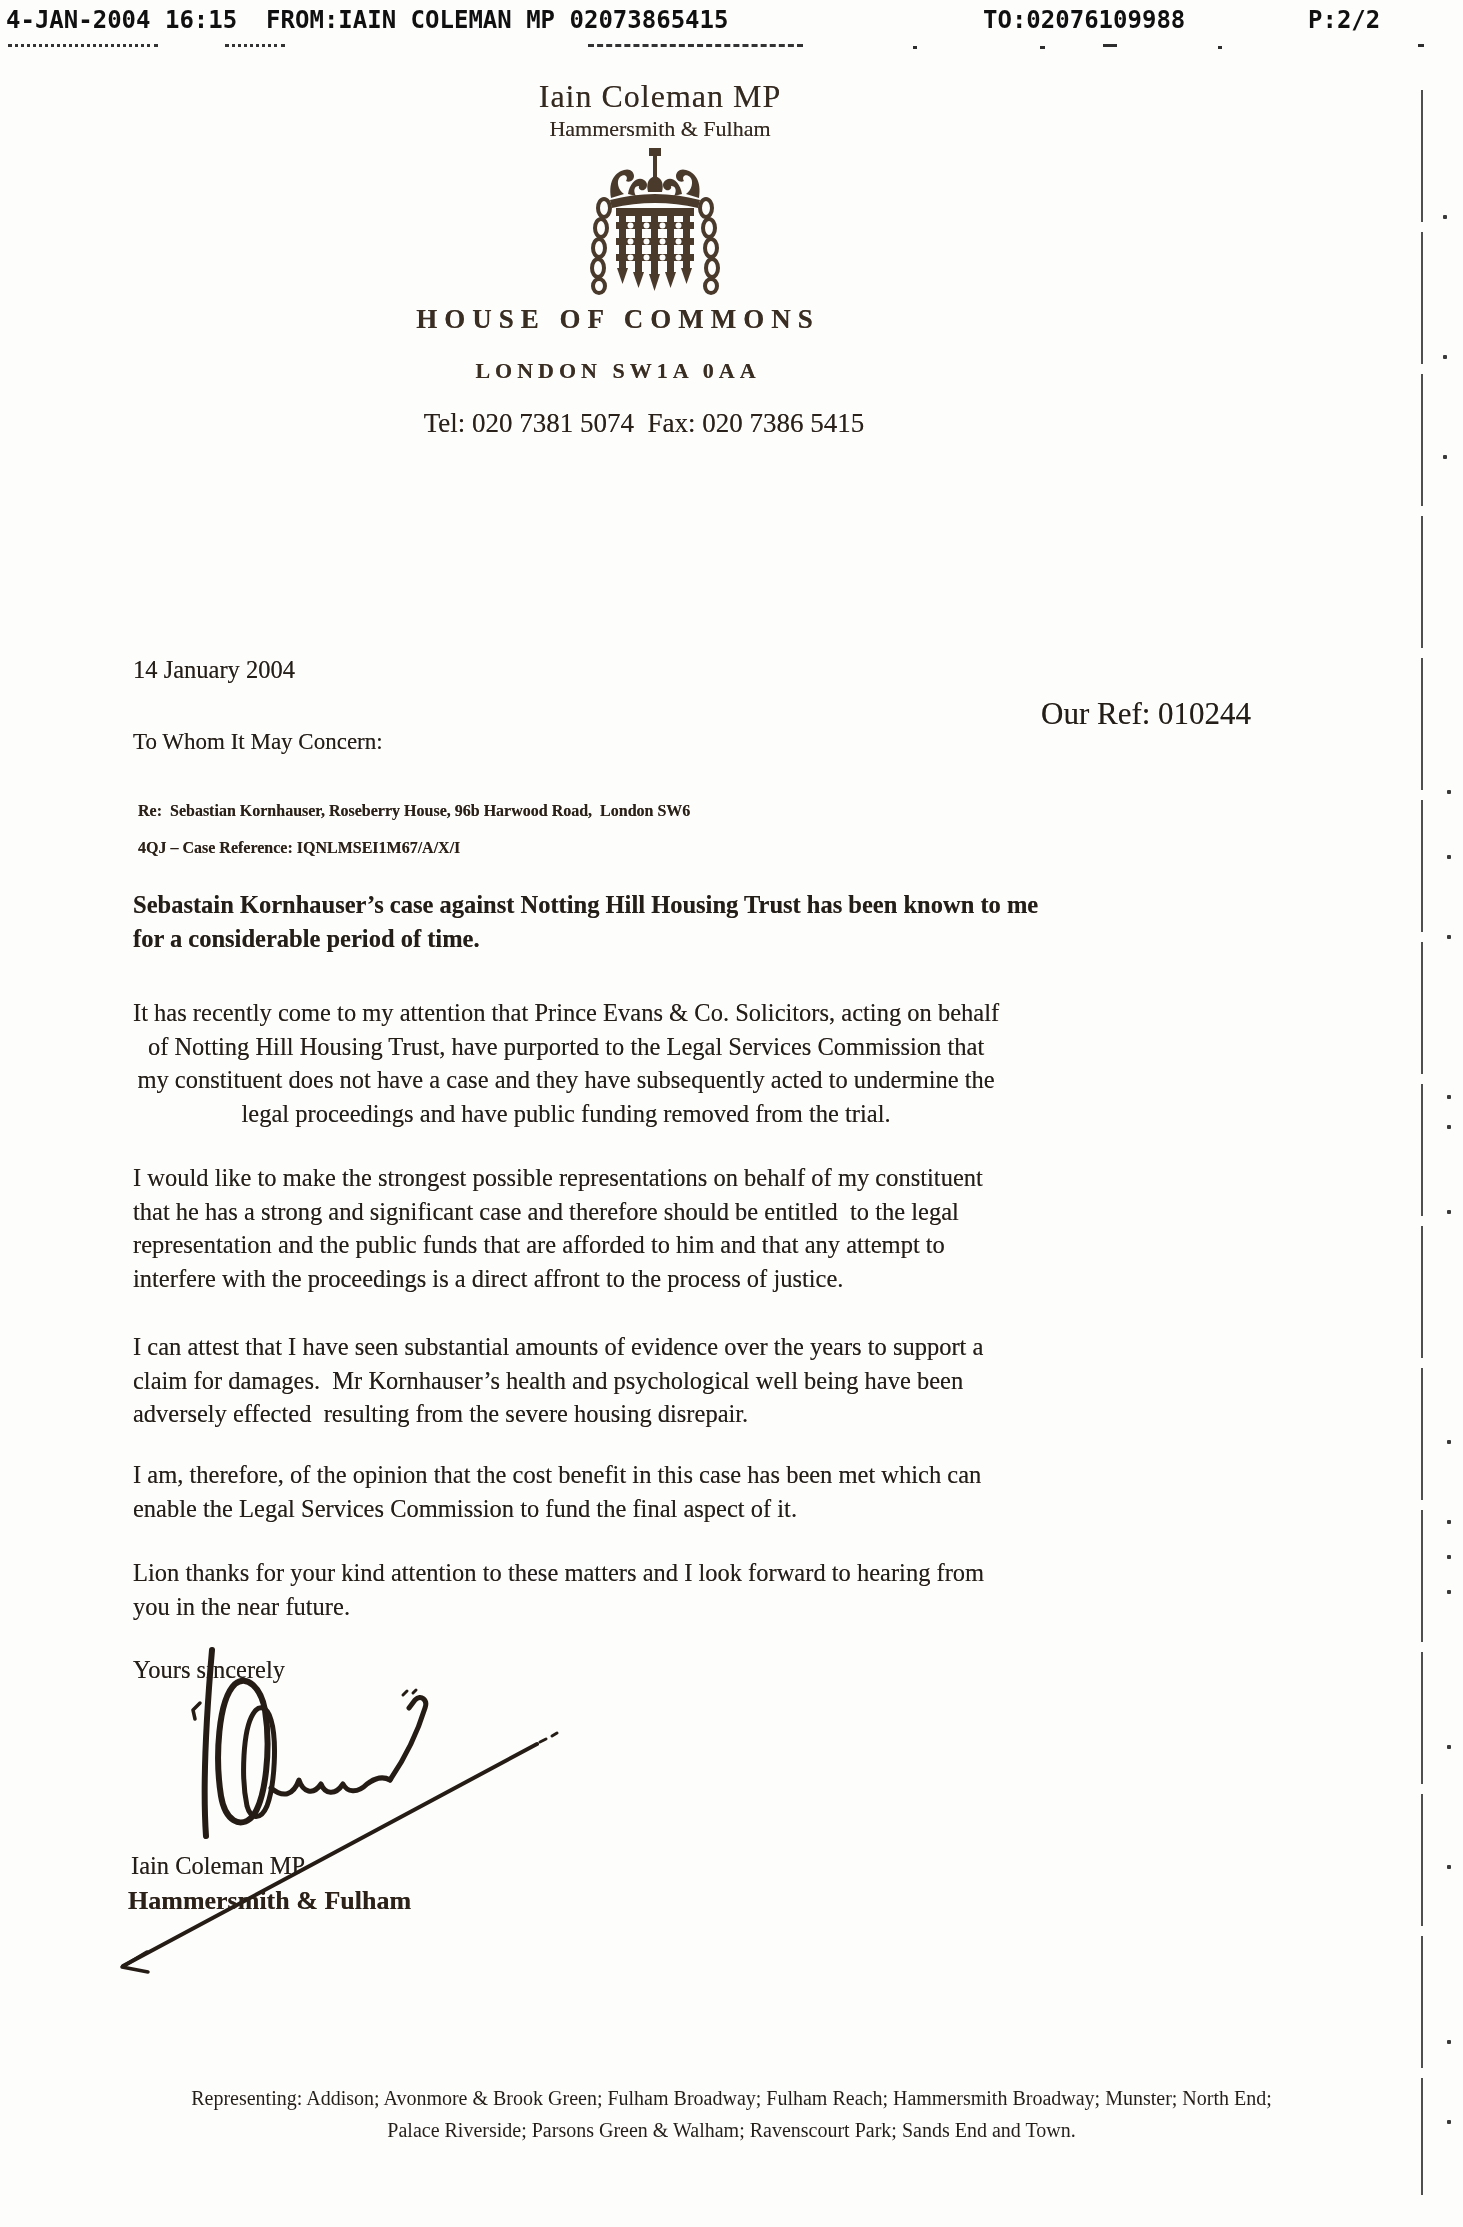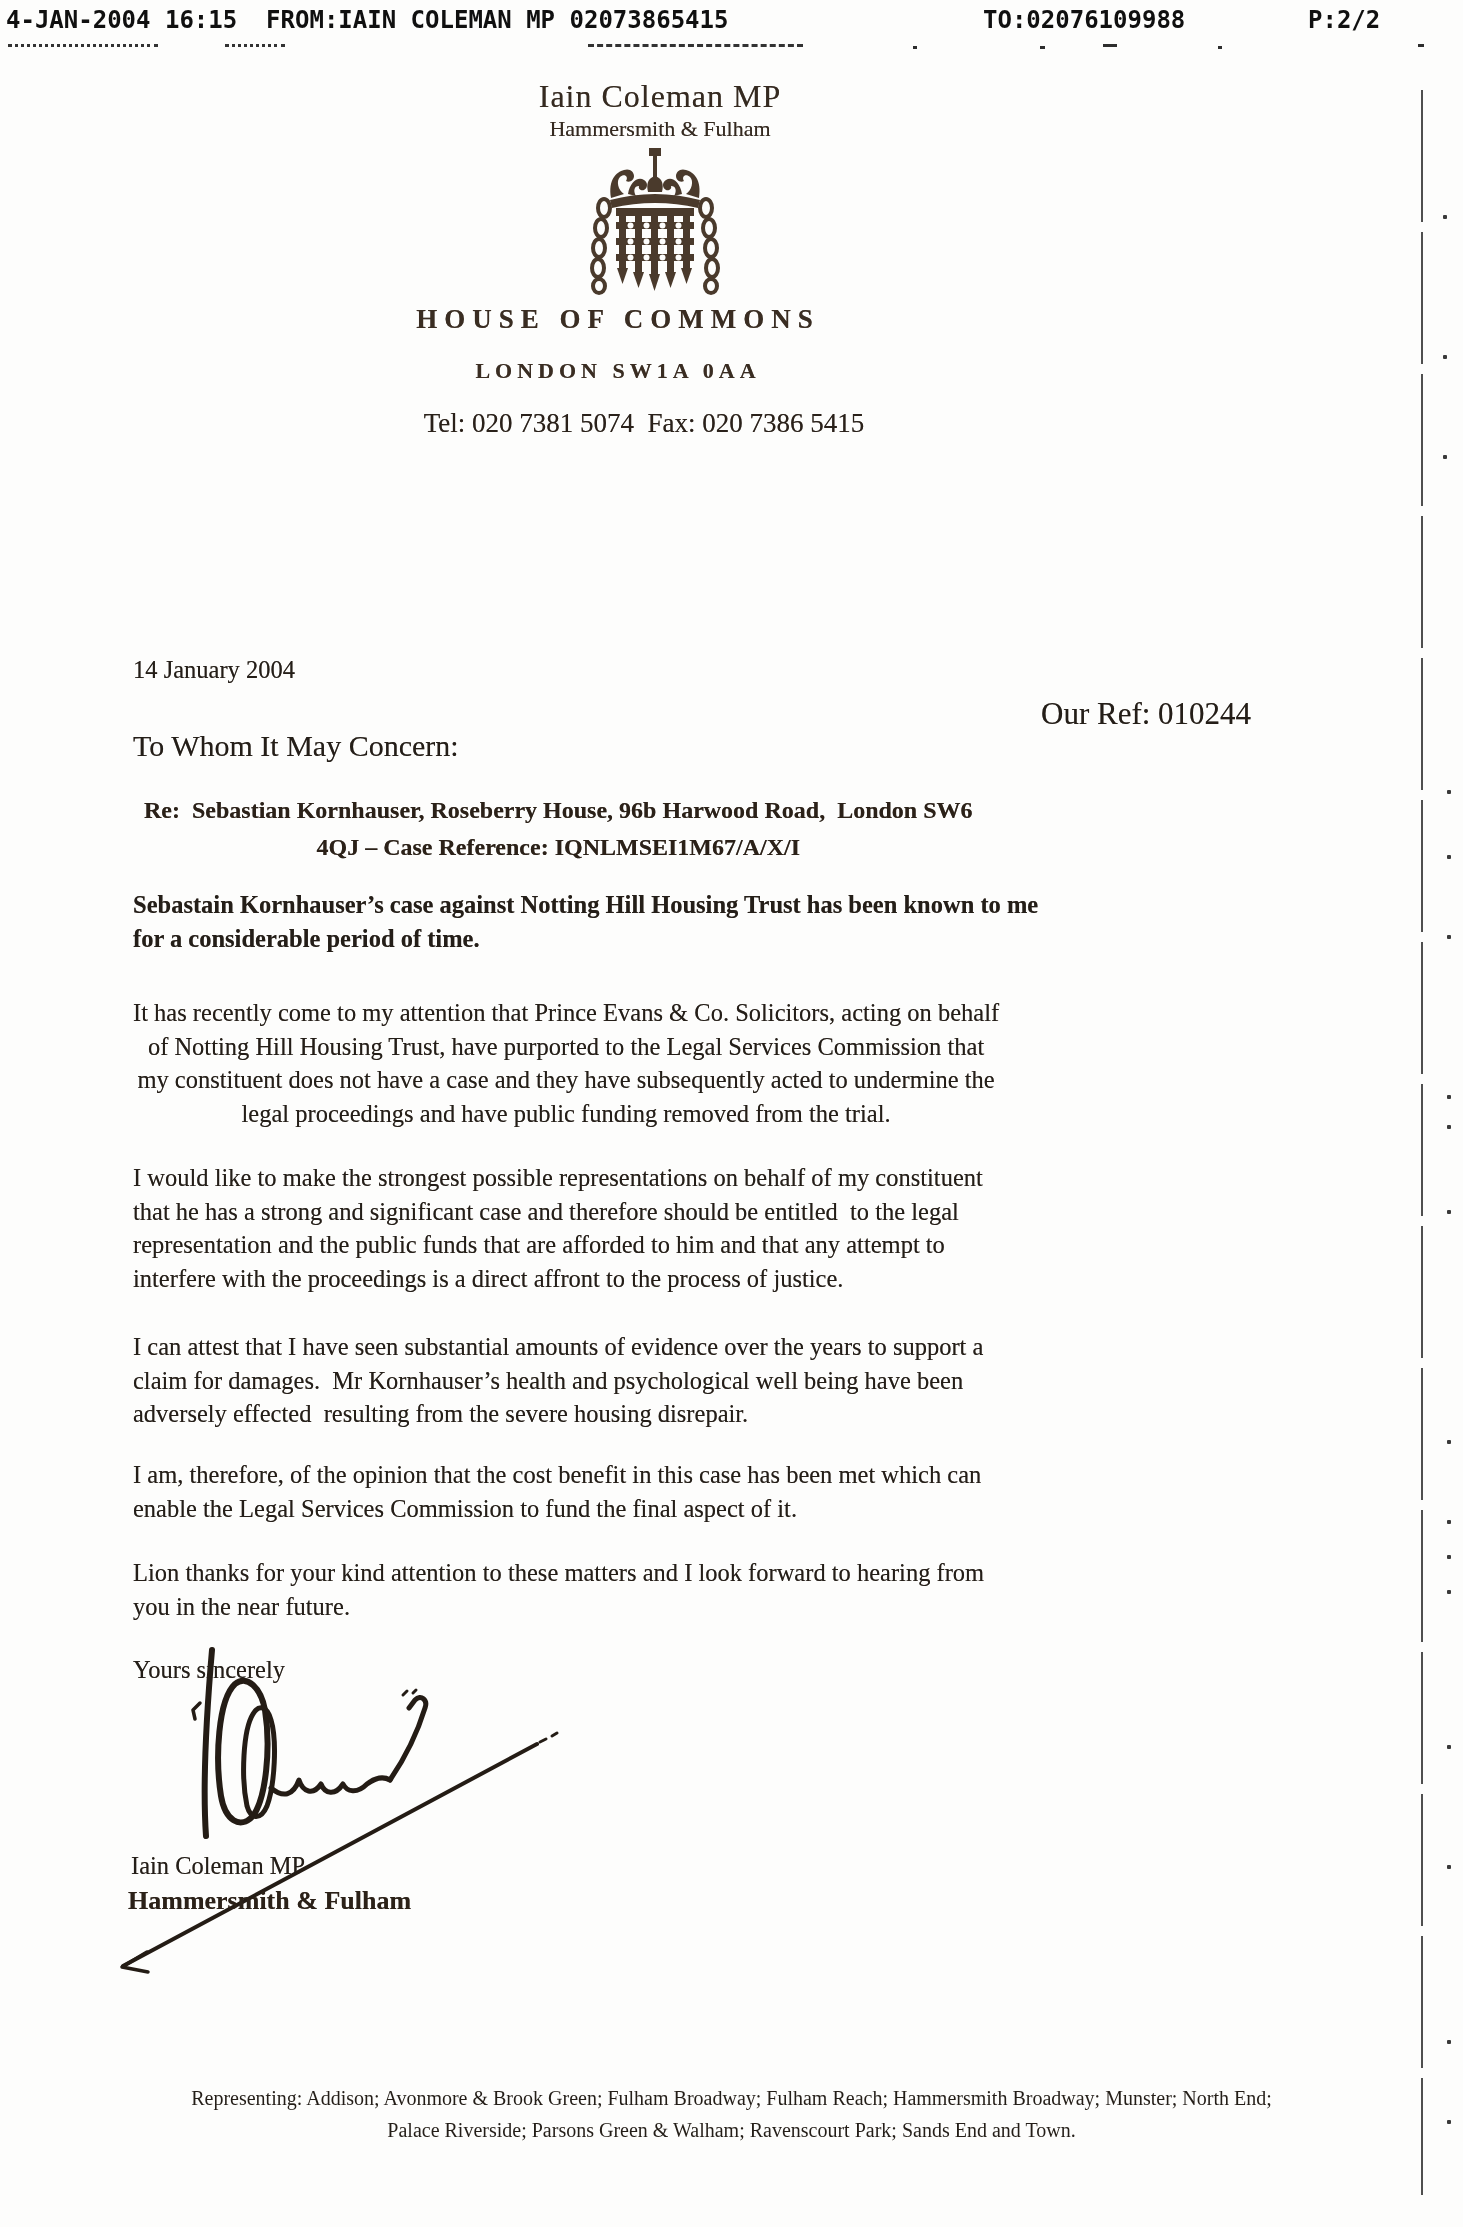--- a/index.html
+++ b/index.html
@@ -26,22 +26,22 @@
     white-space:pre;
   }
   .lh-name{top:78px;left:0;width:1320px;text-align:center;font-size:32px;letter-spacing:1px;color:#352a20;}
   .lh-const{top:116px;left:0;width:1320px;text-align:center;font-size:22px;color:#352a20;}
   .lh-inst{top:304px;left:0;width:1236px;text-align:center;font-size:27px;font-weight:bold;letter-spacing:7px;color:#3a2d22;}
   .lh-city{top:358px;left:0;width:1236px;text-align:center;font-size:22px;font-weight:bold;letter-spacing:5px;color:#3a2d22;}
   .lh-tel{top:408px;left:0;width:1224px;text-align:center;font-size:27px;color:#2a211a;padding-left:32px;}
   .recipient{top:460px;left:133px;font-size:24.5px;line-height:33.5px;}
   .date{top:656px;left:133px;font-size:24.5px;}
   .ourref{top:696px;left:993px;font-size:31px;margin-left:48px;}
-  .salutation{top:729px;left:133px;font-size:30px;}
-  .subject{top:792px;left:144px;font-size:24px;font-weight:bold;line-height:37px;color:#2b2118;text-align:center;}
+  .salutation{top:729px;left:133px;font-size:23px;}
+  .subject{top:792px;left:138px;font-size:16px;font-weight:bold;line-height:37px;color:#2b2118;}
   .para{left:133px;font-size:24.5px;line-height:33.5px;}
   .p1{top:888px;font-weight:bold;} .p2{top:996px;text-align:center;} .p3{top:1161px;}
   .p4{top:1330px;} .p5{top:1458px;} .p6{top:1556px;}
   .closing{top:1656px;left:133px;font-size:24.5px;}
   .signame{top:1852px;left:131px;font-size:24.5px;}
   .sigconst{top:1886px;left:128px;font-size:26px;font-weight:bold;color:#2b2118;}
   .footer{top:2082px;left:0;width:1463px;text-align:center;font-size:20px;line-height:32px;white-space:pre;color:#241e18;}
   .artifact{background:#2e2e2e;}
   .edge-line{
     left:1421px;top:90px;width:2px;height:2105px;

